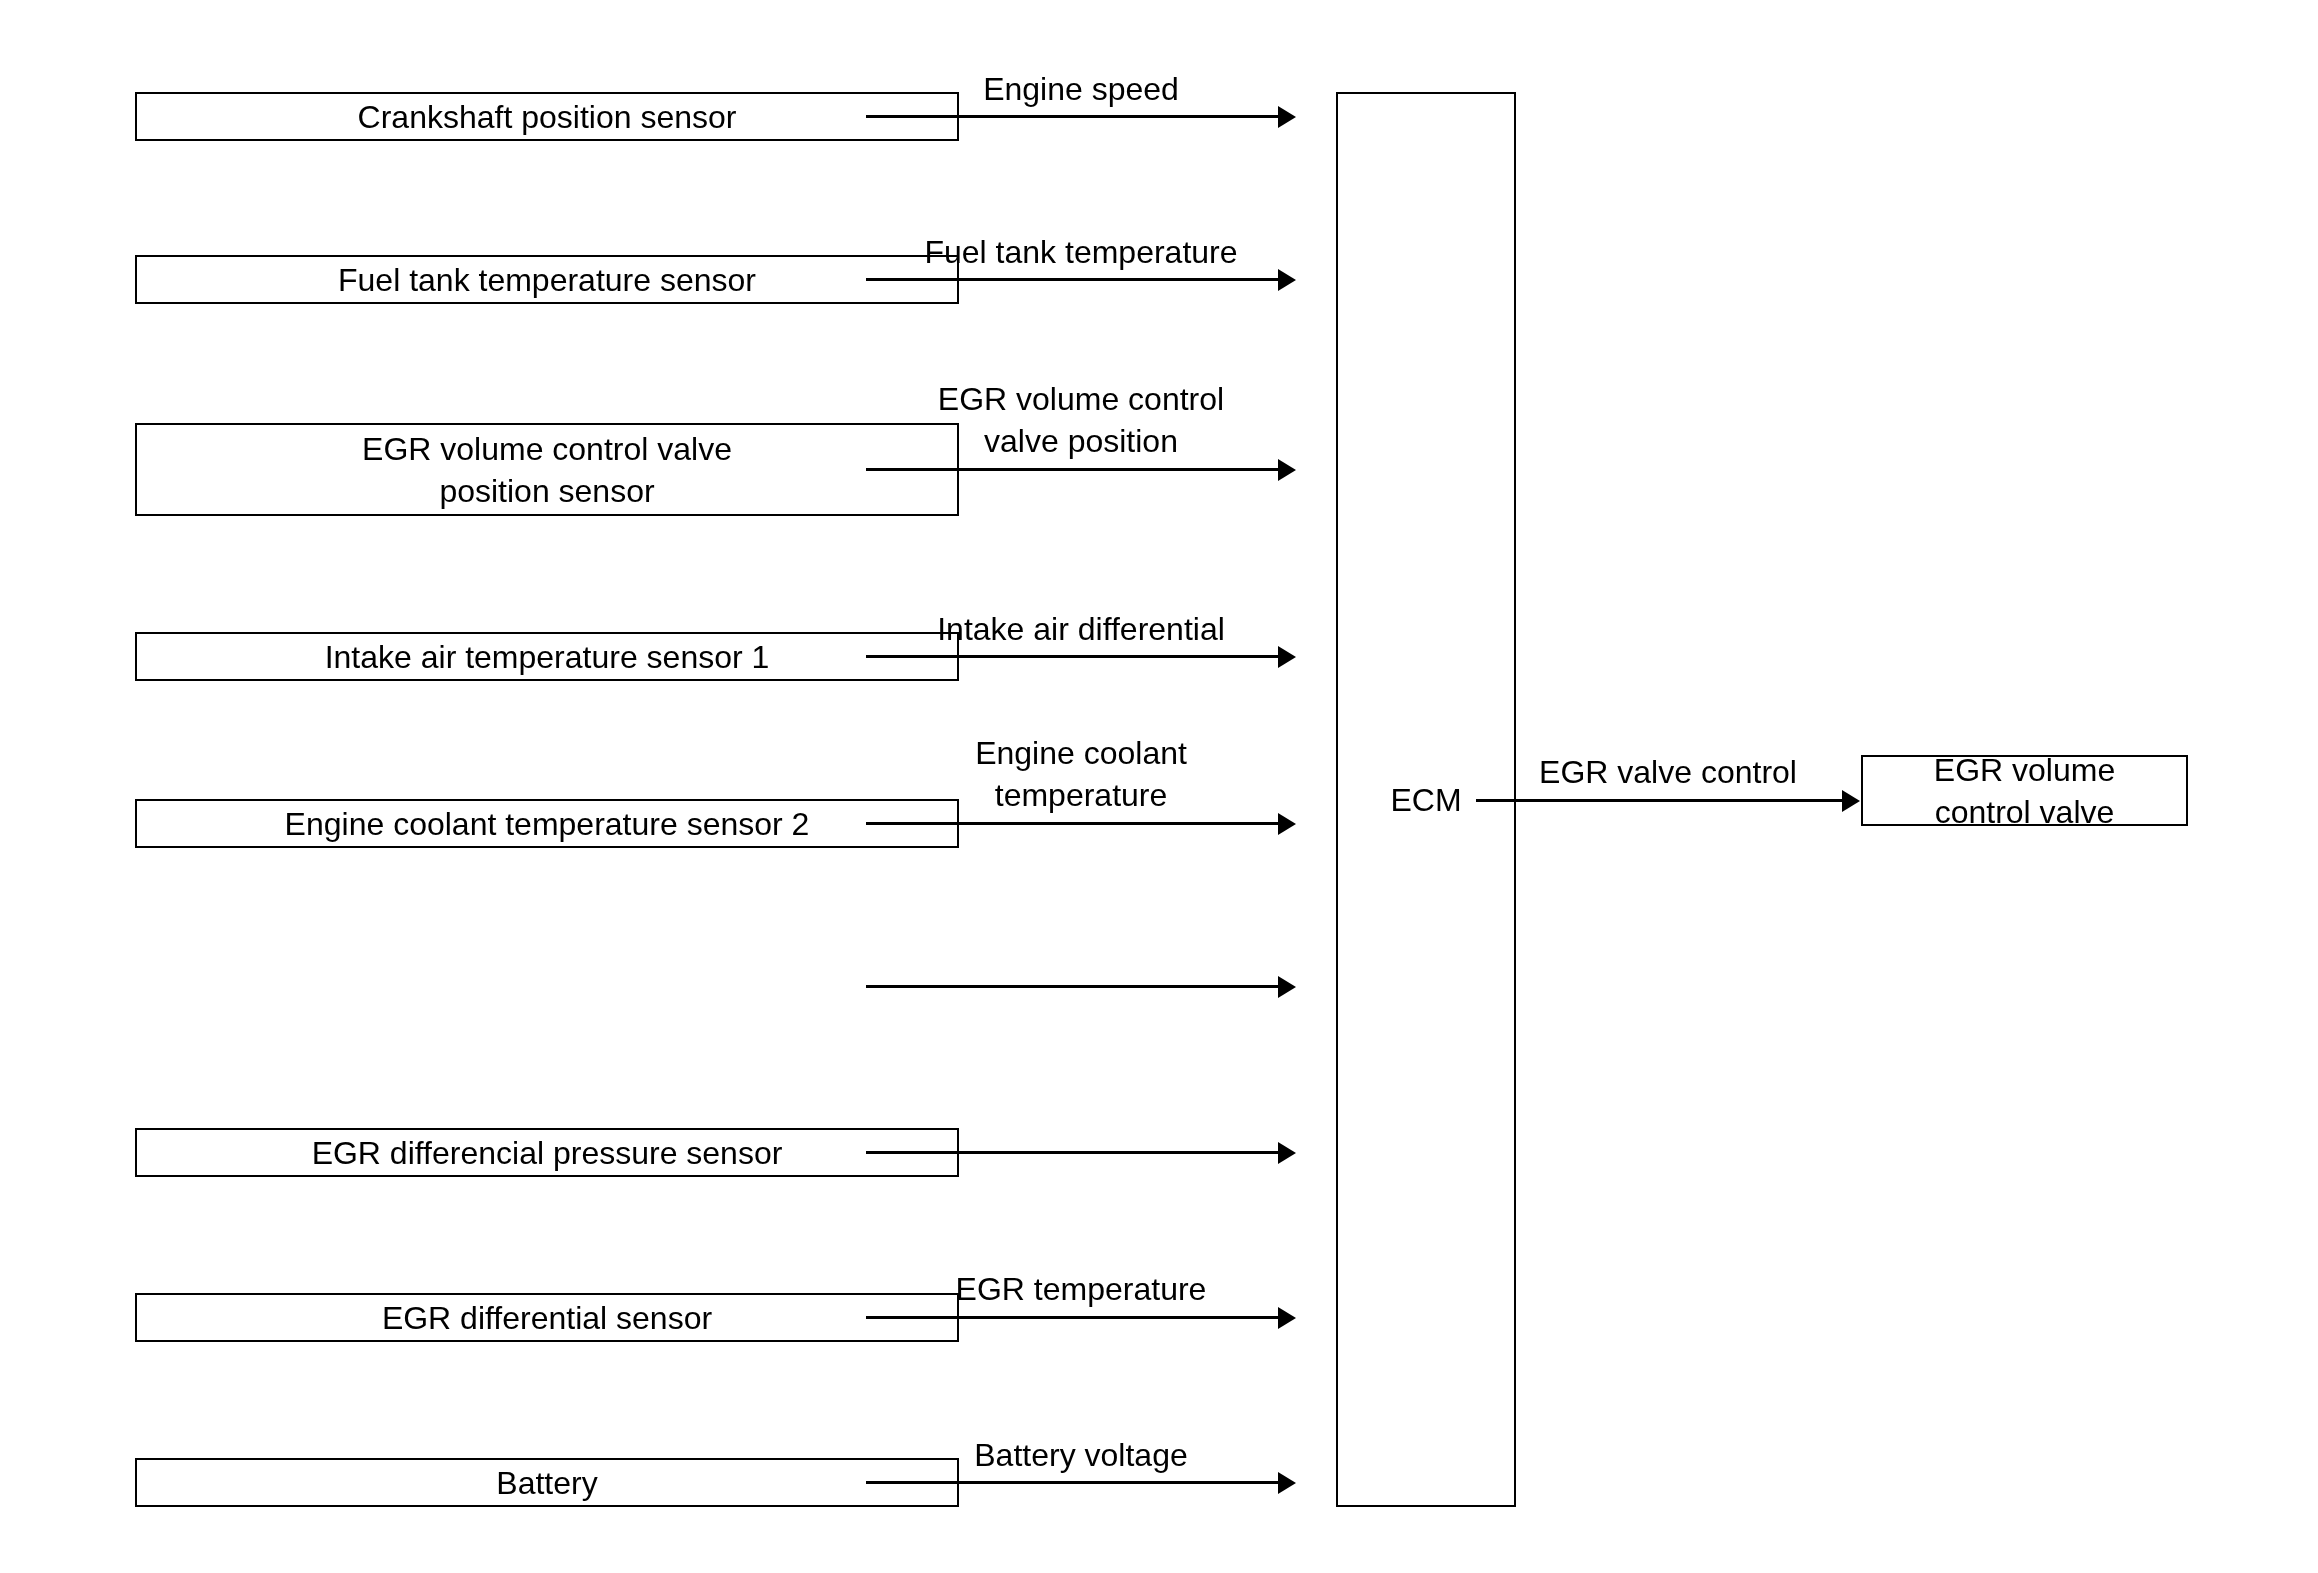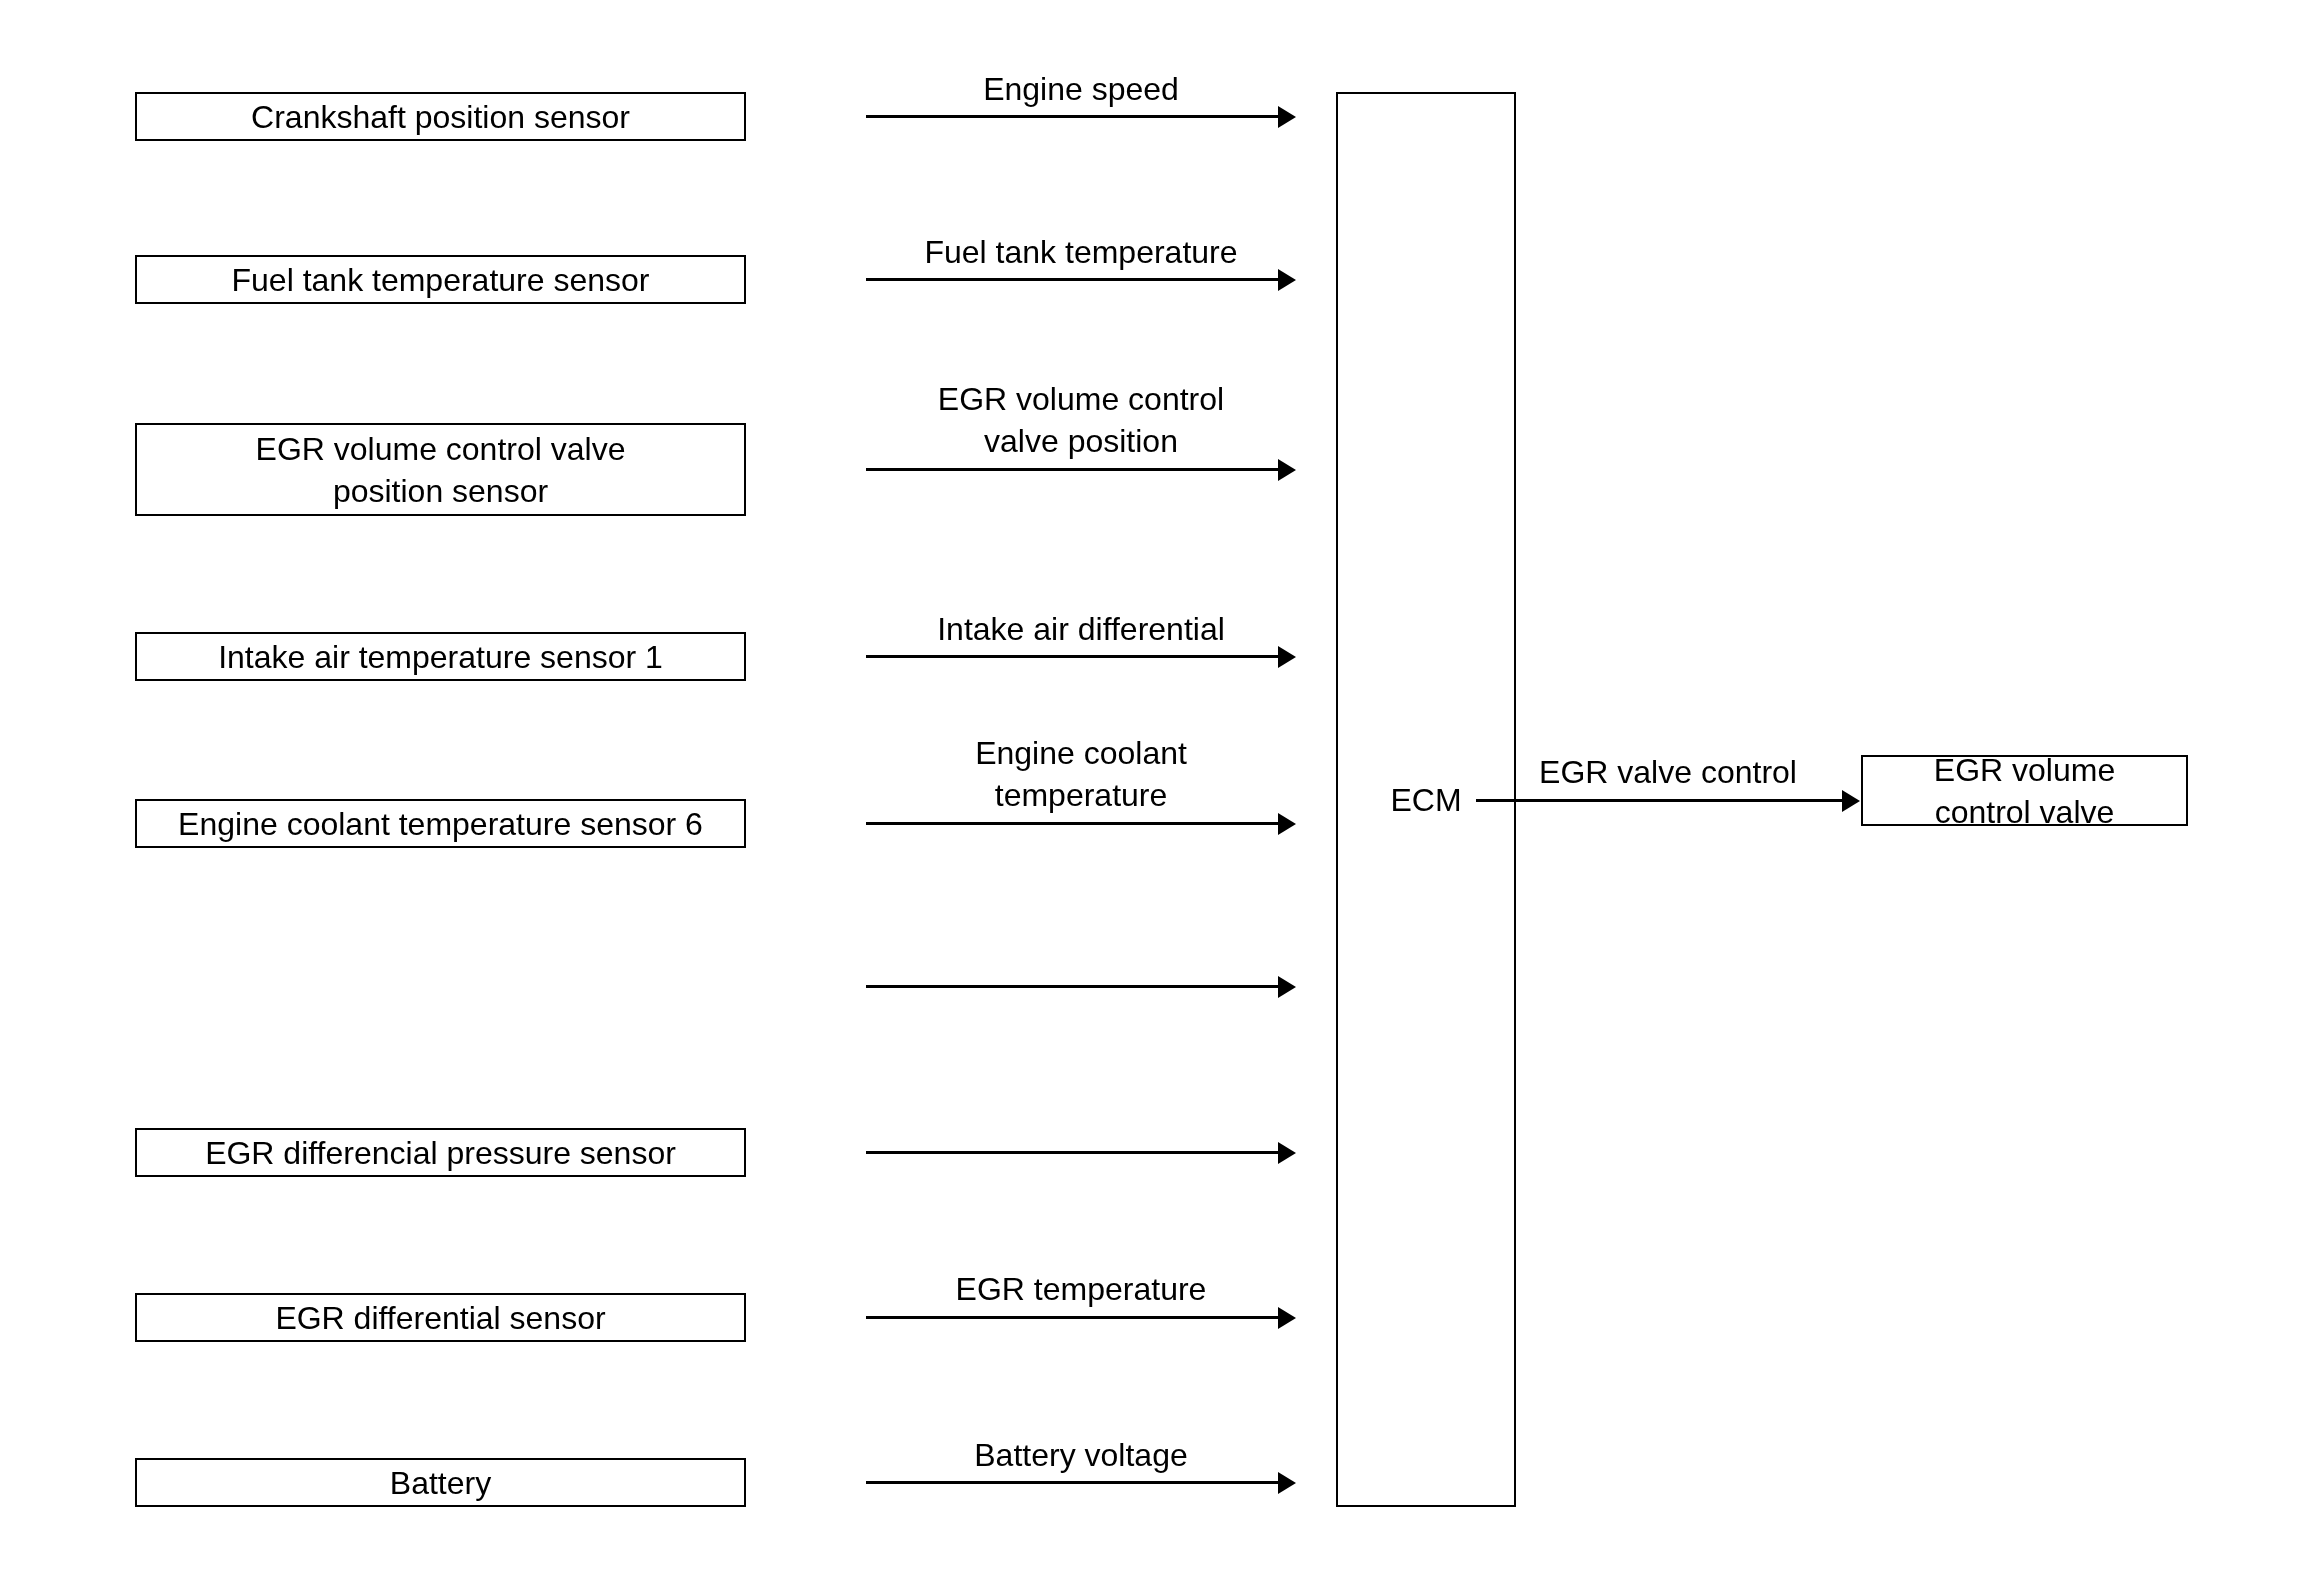--- a/index.html
+++ b/index.html
@@ -21,21 +21,21 @@
   .box {
     position: absolute;
     box-sizing: border-box;
     border: 2.9px solid #000000;
     background: #ffffff;
     display: flex;
     align-items: center;
     justify-content: center;
     text-align: center;
   }
-  .src-box { left: 135px; width: 611px; }
+  .src-box { left: 135px; width: 824px; }
   .ecm-box { left: 1336px; top: 92px; width: 180px; height: 1415px; border-width: 2.9px; }
   .out-box { left: 1861px; top: 755px; width: 327px; height: 71px; }
   .box-text { white-space: pre-line; }
   .sig {
     position: absolute;
     transform: translateX(-50%);
     text-align: center;
     white-space: pre-line;
   }
   .hline {
@@ -81,21 +81,21 @@
   <div class="arrowhead" style="left:1278px;top:459px"></div>
 
   <div class="box src-box" style="top:632px;height:49px">
     <span class="box-text">Intake air temperature sensor 1</span>
   </div>
   <div class="sig" style="left:1081px;top:608px">Intake air differential</div>
   <div class="hline" style="left:866px;top:655px;width:413px"></div>
   <div class="arrowhead" style="left:1278px;top:646px"></div>
 
   <div class="box src-box" style="top:799px;height:49px">
-    <span class="box-text">Engine coolant temperature sensor 6</span>
+    <span class="box-text">Engine coolant temperature sensor 2</span>
   </div>
   <div class="sig" style="left:1081px;top:732px">Engine coolant
 temperature</div>
   <div class="hline" style="left:866px;top:822px;width:413px"></div>
   <div class="arrowhead" style="left:1278px;top:813px"></div>
 
   <div class="hline" style="left:866px;top:985px;width:413px"></div>
   <div class="arrowhead" style="left:1278px;top:976px"></div>
 
   <div class="box src-box" style="top:1128px;height:49px">

